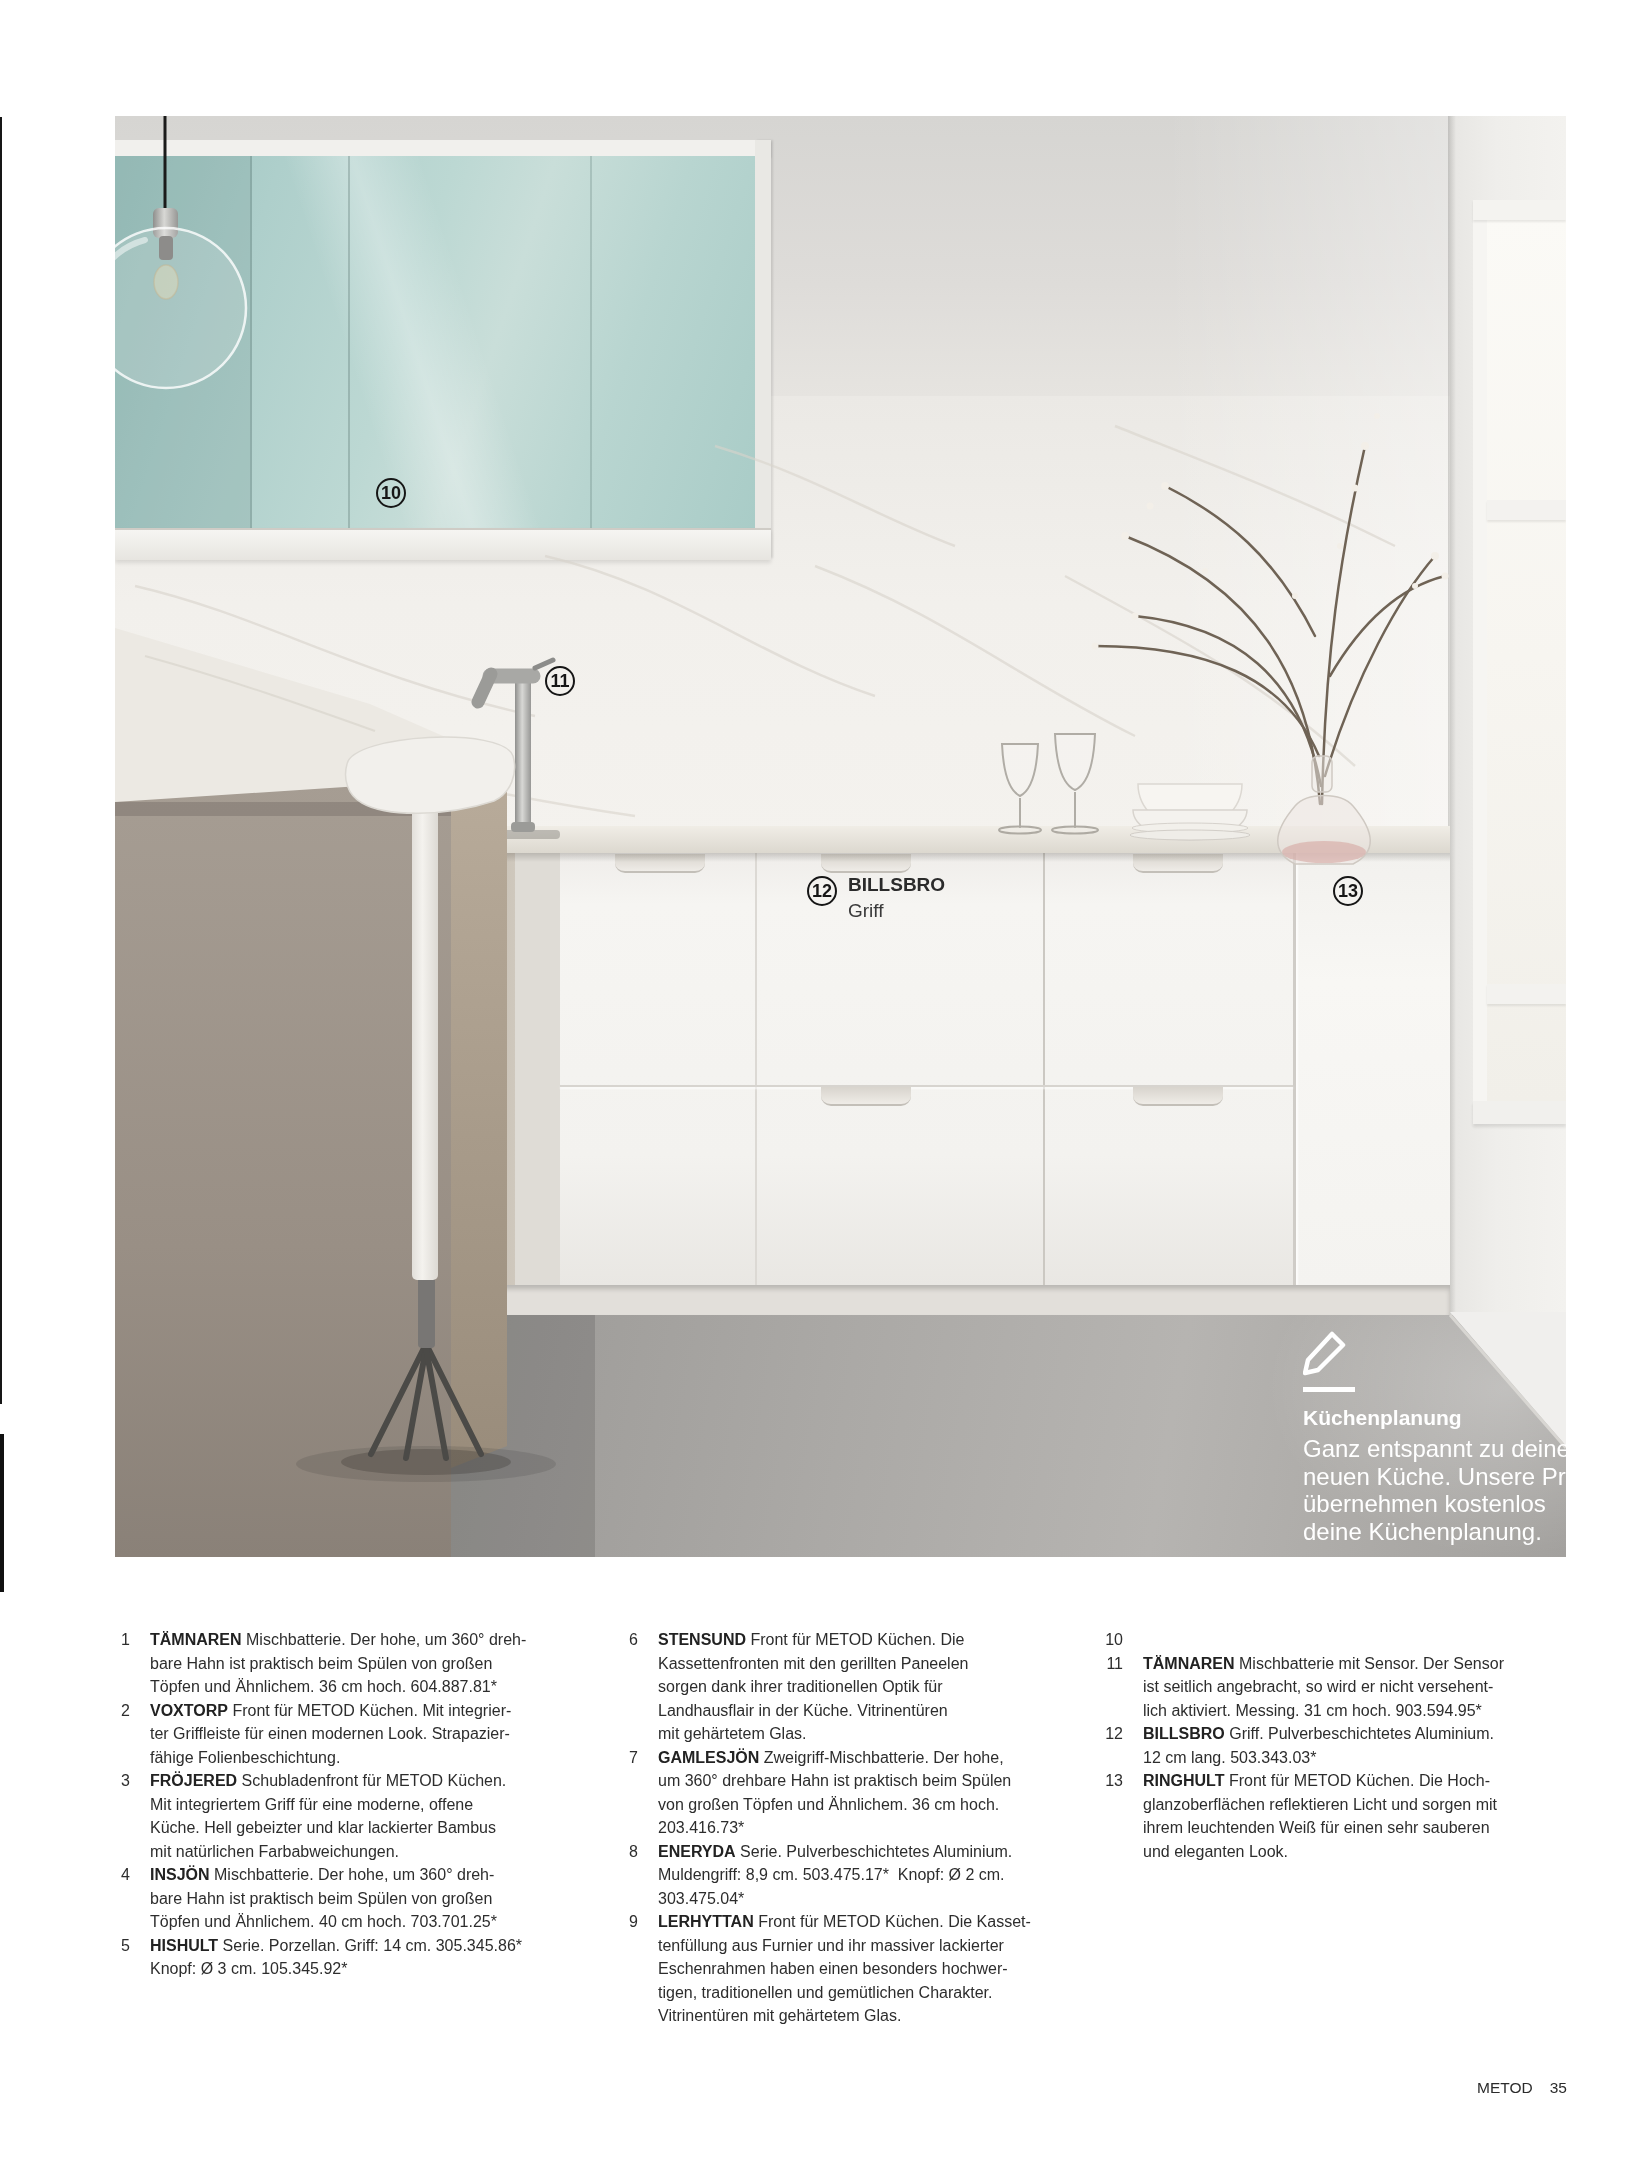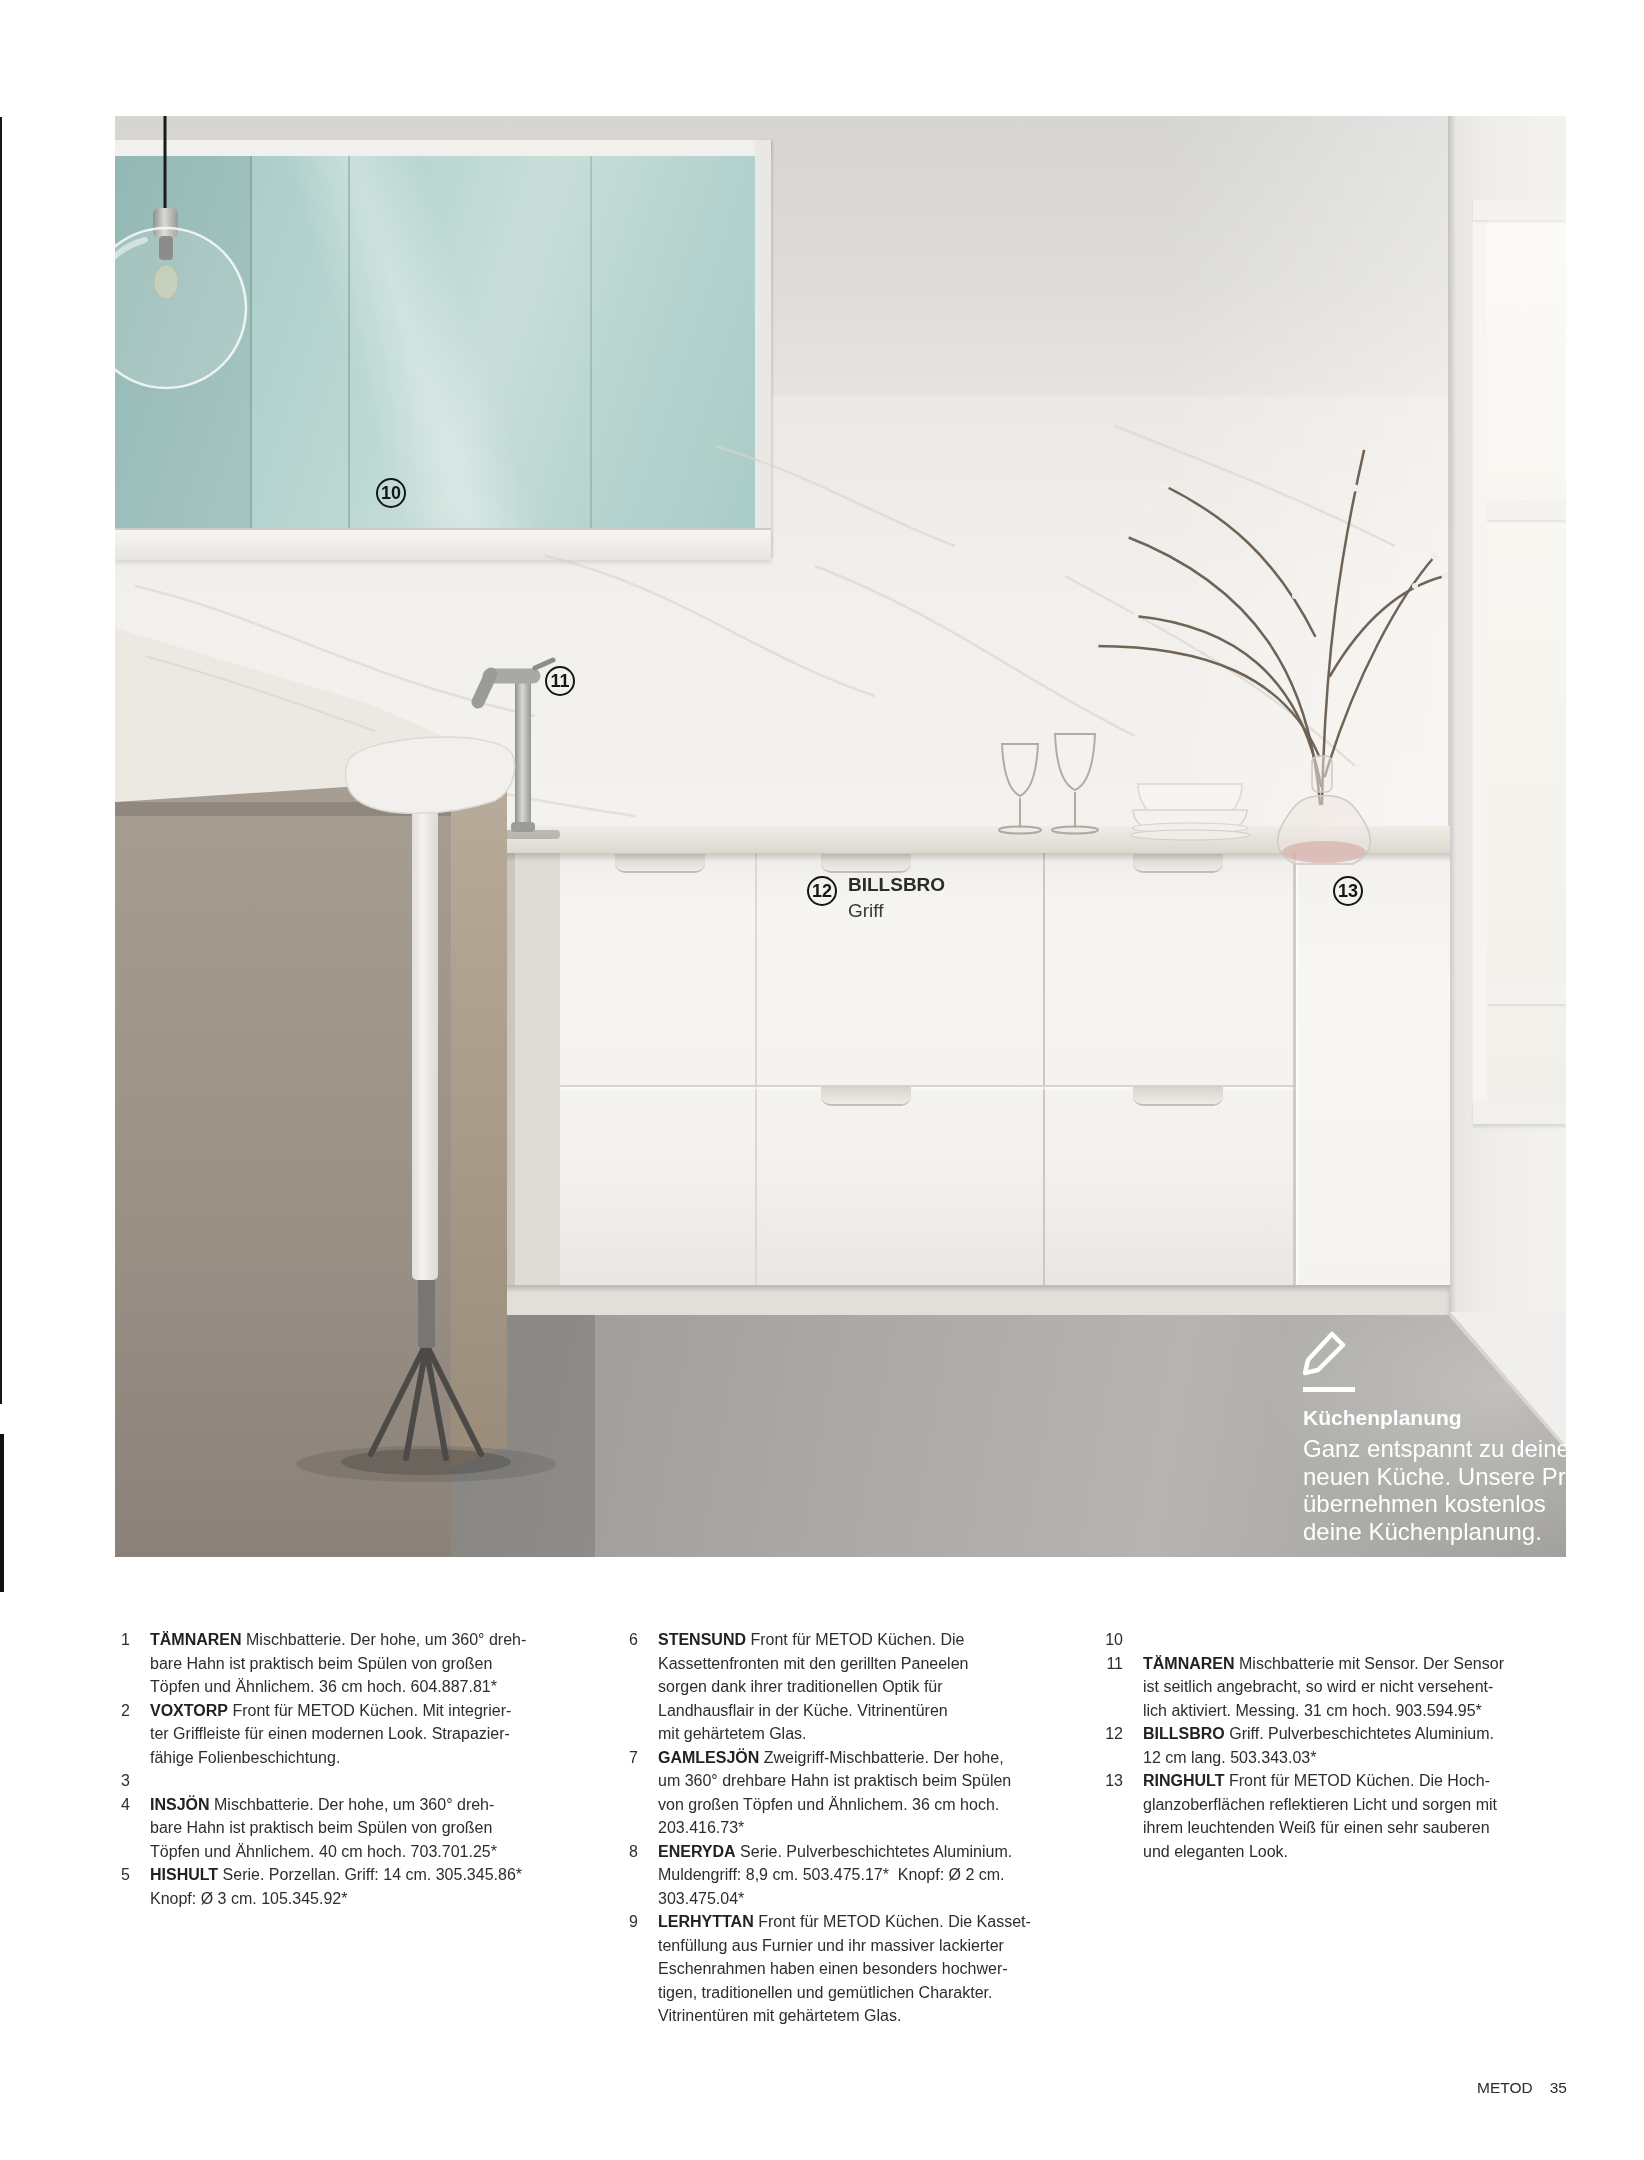--- a/index.html
+++ b/index.html
@@ -280,20 +280,24 @@
 Töpfen und Ähnlichem. 36 cm hoch. 604.887.81*</span></div>
     </div>
     <div class="li">
       <span class="num">2</span>
       <div class="itxt"><b>VOXTORP</b><span> Front für METOD Küchen. Mit integrier-
 ter Griffleiste für einen modernen Look. Strapazier-
 fähige Folienbeschichtung.</span></div>
     </div>
     <div class="li">
       <span class="num">3</span>
+      <div class="itxt"><b>FRÖJERED</b><span> Schubladenfront für METOD Küchen.
+Mit integriertem Griff für eine moderne, offene
+Küche. Hell gebeizter und klar lackierter Bambus
+mit natürlichen Farbabweichungen.</span></div>
     </div>
     <div class="li">
       <span class="num">4</span>
       <div class="itxt"><b>INSJÖN</b><span> Mischbatterie. Der hohe, um 360° dreh-
 bare Hahn ist praktisch beim Spülen von großen
 Töpfen und Ähnlichem. 40 cm hoch. 703.701.25*</span></div>
     </div>
     <div class="li">
       <span class="num">5</span>
       <div class="itxt"><b>HISHULT</b><span> Serie. Porzellan. Griff: 14 cm. 305.345.86*

